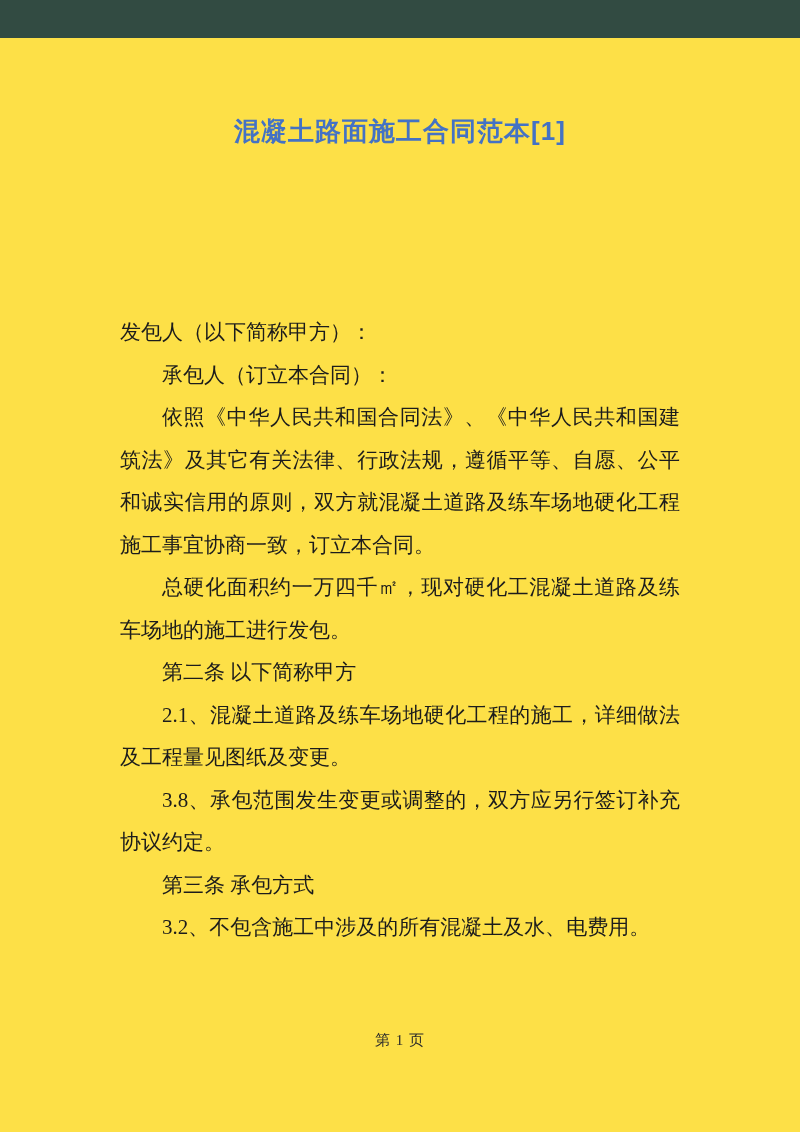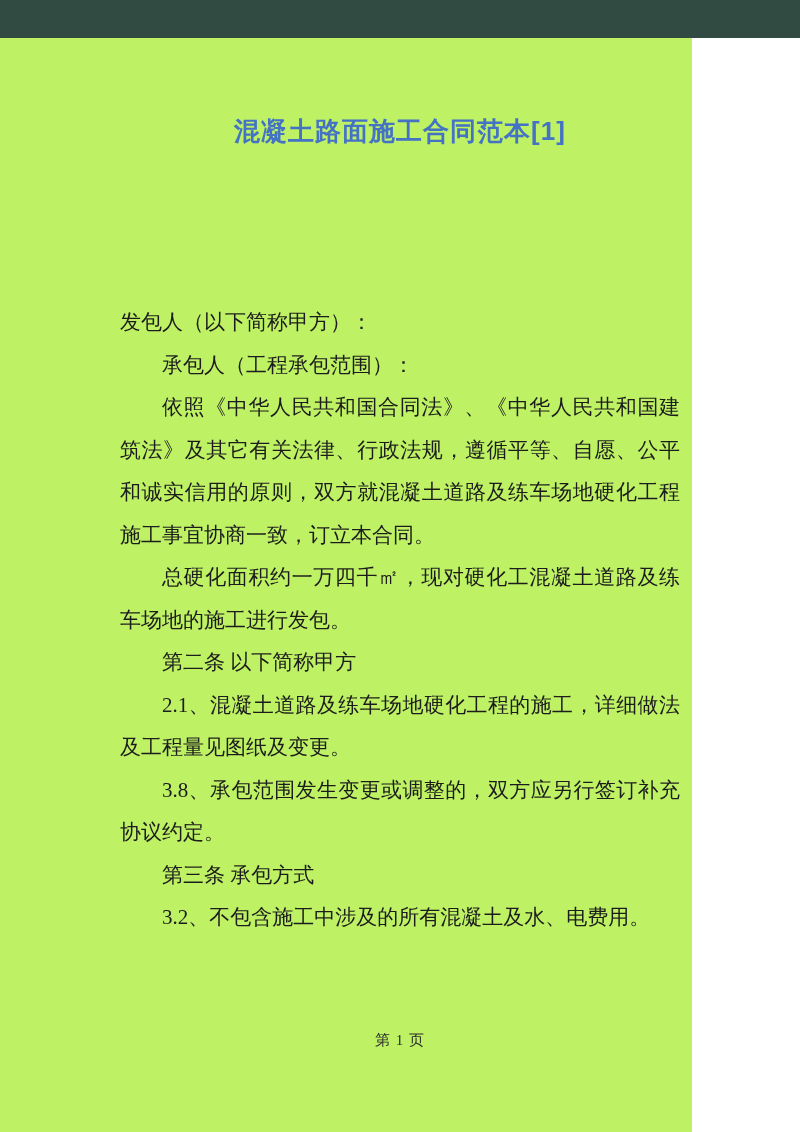--- a/index.html
+++ b/index.html
@@ -6,23 +6,23 @@
     margin: 0;
     padding: 0;
     width: 800px;
     height: 1132px;
     background: #ffffff;
     overflow: hidden;
     font-family: "Liberation Serif", "DejaVu Serif", serif;
   }
   .page {
     position: relative;
-    width: 692px;
+    width: 800px;
     height: 1132px;
-    background: #bef264;
+    background: #fde047;
   }
   .topbar {
     position: absolute;
     top: 0;
     left: 0;
     width: 800px;
     height: 38px;
   }
   .doc-title {
     position: absolute;
@@ -31,21 +31,21 @@
     width: 800px;
     text-align: center;
     font-family: "Liberation Sans", "DejaVu Sans", sans-serif;
     font-weight: 700;
     font-size: 26px;
     letter-spacing: 1px;
     line-height: 38px;
   }
   .content {
     position: absolute;
-    top: 301px;
+    top: 311px;
     left: 120px;
     width: 560px;
     color: #1c1c1c;
     font-size: 21px;
     line-height: 42.5px;
     text-align: justify;
   }
   .content p {
     margin: 0;
     padding: 0;
@@ -68,21 +68,21 @@
 <body>
 
 <div class="page">
 
   <div class="topbar" style="background-color: rgb(50, 75, 66);"></div>
 
   <div class="doc-title" style="color: rgb(68, 114, 196);">混凝土路面施工合同范本[1]</div>
 
   <div class="content">
       <p class="">发包人（以下简称甲方）：</p>
-      <p class="indent">承包人（工程承包范围）：</p>
+      <p class="indent">承包人（订立本合同）：</p>
       <p class="indent">依照《中华人民共和国合同法》、《中华人民共和国建筑法》及其它有关法律、行政法规，遵循平等、自愿、公平和诚实信用的原则，双方就混凝土道路及练车场地硬化工程施工事宜协商一致，订立本合同。</p>
       <p class="indent">总硬化面积约一万四千㎡，现对硬化工混凝土道路及练车场地的施工进行发包。</p>
       <p class="indent">第二条 以下简称甲方</p>
       <p class="indent">2.1、混凝土道路及练车场地硬化工程的施工，详细做法及工程量见图纸及变更。</p>
       <p class="indent">3.8、承包范围发生变更或调整的，双方应另行签订补充协议约定。</p>
       <p class="indent">第三条 承包方式</p>
       <p class="indent">3.2、不包含施工中涉及的所有混凝土及水、电费用。</p>
     </div>
 
   <div class="footer">第 1 页</div>

